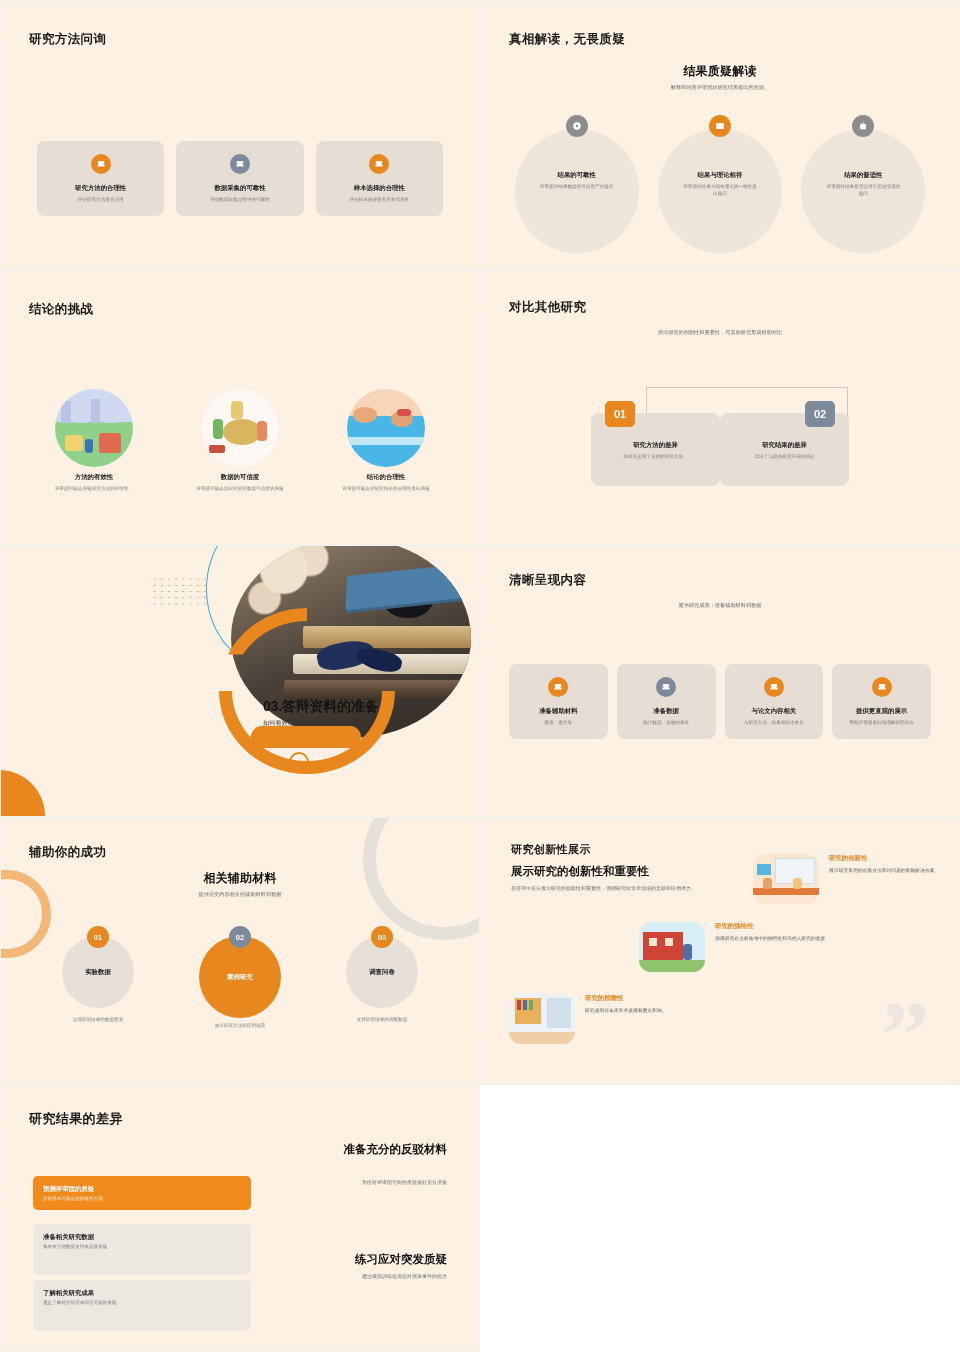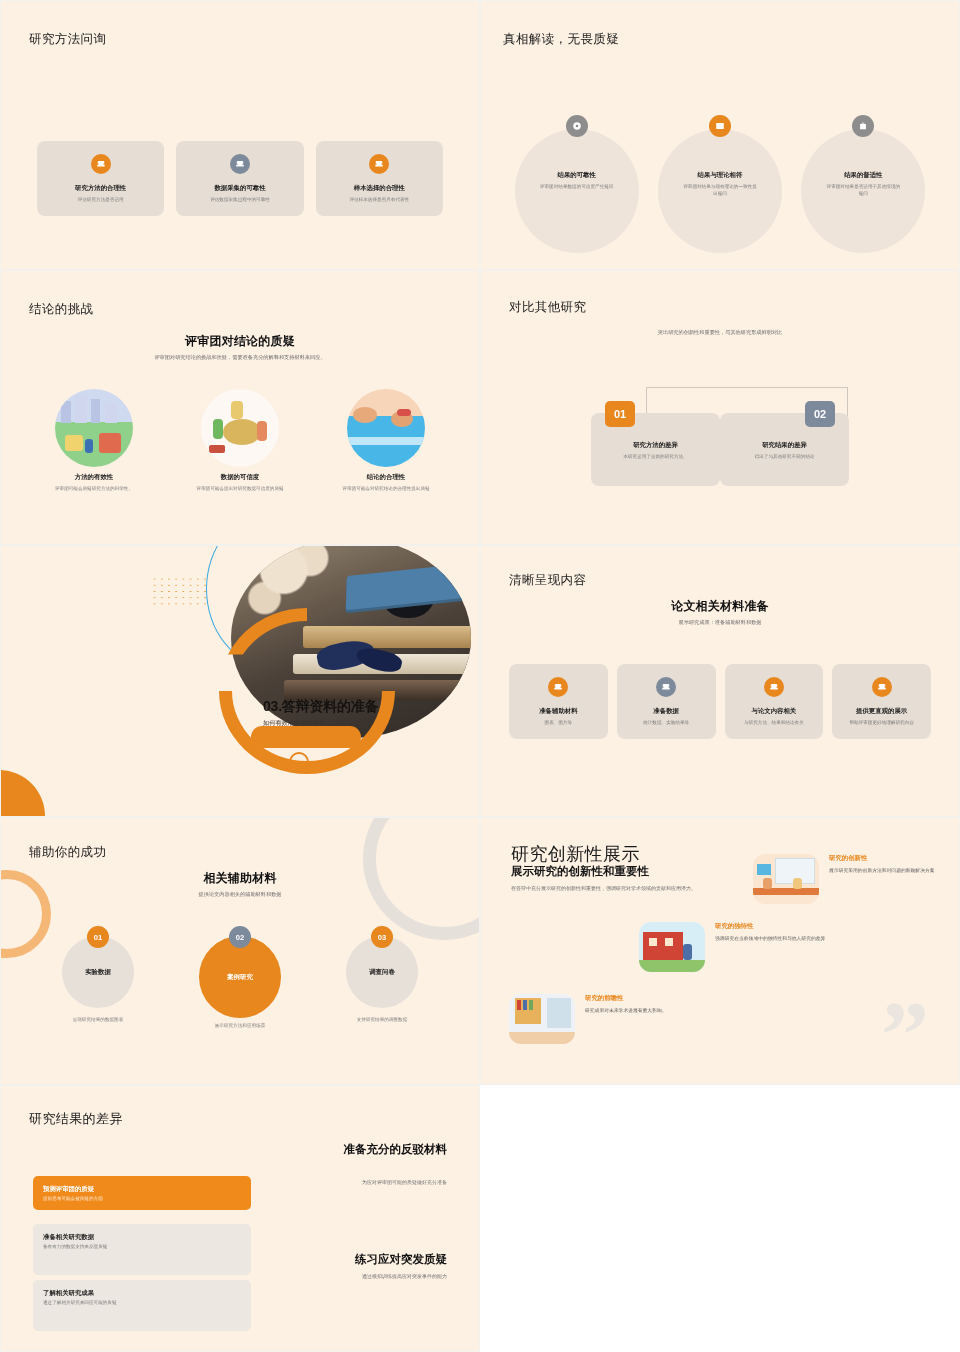--- a/index.html
+++ b/index.html
@@ -2,21 +2,21 @@
 <html><head>
 <meta charset="utf-8">
 <style>
   html,body{margin:0;padding:0;background:#ffffff;}
   body{width:960px;height:1352px;font-family:"Liberation Sans","DejaVu Sans",sans-serif;overflow:hidden;}
   .deck{width:960px;height:1352px;display:grid;grid-template-columns:480px 480px;grid-template-rows:270px 275px 272px 268px 267px;}
   .slide{position:relative;overflow:hidden;background:#fdf1e4;box-sizing:border-box;border:1px solid #f3f1ee;}
   .slide-inner{position:absolute;inset:8px 10px 8px 10px;}
 
   
-  .eyebrow{font-size:12.5px;font-weight:normal;color:#1b1b1b;letter-spacing:.4px;}
+  .eyebrow{font-size:12.5px;font-weight:bold;color:#1b1b1b;letter-spacing:.4px;}
   .ctr-title{font-size:12px;font-weight:bold;color:#111;text-align:center;letter-spacing:.2px;}
   .ctr-sub{font-size:5.2px;color:#6a6a6a;text-align:center;margin-top:4px;line-height:1.5;}
   .card-title{font-size:6.4px;font-weight:bold;color:#1d1d1d;text-align:center;}
   .card-desc{font-size:4.6px;color:#7a7a7a;text-align:center;line-height:1.55;margin-top:3px;}
 
   
   .cover .dots{position:absolute;left:150px;top:30px;width:60px;height:32px;
     background-image:radial-gradient(#e6962f 0.9px, transparent 1px);
     background-size:7.2px 6.2px;opacity:.85;}
   .cover .thin-arc{position:absolute;left:205px;top:-34px;width:124px;height:152px;border:1.2px solid #37a8e0;border-radius:50%;clip-path:inset(0 56% 0 0);}
@@ -128,21 +128,25 @@
           </div>
           <div class="card-title">样本选择的合理性</div>
           <div class="card-desc">评估样本选择是否具有代表性</div>
         </div>
       </div>
     </div>
   </div>
 
   <div class="slide">
     <div class="slide-inner">
-      <div class="eyebrow" style="position:absolute;left:12px;top:22px;">真相解读，无畏质疑</div>
+      <div class="eyebrow" style="position:absolute;left:18px;top:22px;">真相解读，无畏质疑</div>
+      <div style="position:absolute;left:0;right:0;top:54px;">
+        <div class="ctr-title">结果质疑解读</div>
+        <div class="ctr-sub">解释和回答评审团对研究结果提出的质疑。</div>
+      </div>
       <div class="circles" style="top:106px;">
         <div class="circ-wrap">
           <div class="big-circ">
             <div class="card-title">结果的可靠性</div>
             <div class="card-desc" style="width:76px">评审团对结果数据的可信度产生疑问</div>
           </div>
           <div class="sm-ic" style="background:#8d8d8d">
             <svg viewBox="0 0 24 24">
                 <circle cx="12" cy="12" r="9"></circle>
                 <circle cx="12" cy="12" r="3" fill="#8d8d8d"></circle>
@@ -171,24 +175,20 @@
               </svg>
           </div>
         </div>
       </div>
     </div>
   </div>
 
   <div class="slide">
     <div class="slide-inner">
       <div class="eyebrow" style="position:absolute;left:18px;top:22px;">结论的挑战</div>
-      <div style="position:absolute;left:0;right:0;top:54px;">
-        <div class="ctr-title">评审团对结论的质疑</div>
-        <div class="ctr-sub" style="padding:0 30px">评审团对研究结论的挑战和质疑，需要准备充分的解释和支持材料来回应。</div>
-      </div>
       <div class="illrow" style="top:110px;">
         <div class="illcol">
           <div class="illcircle ill-a">
             <div style="position:absolute;left:6px;top:12px;width:10px;height:22px;background:#b9c4e4"></div>
             <div style="position:absolute;left:20px;top:6px;width:12px;height:28px;background:#cfd6ee"></div>
             <div style="position:absolute;left:36px;top:10px;width:9px;height:24px;background:#b9c4e4"></div>
             <div style="position:absolute;left:50px;top:14px;width:12px;height:20px;background:#cfd6ee"></div>
             <div style="position:absolute;left:10px;top:46px;width:18px;height:16px;background:#f0d36c;border-radius:3px"></div>
             <div style="position:absolute;left:44px;top:44px;width:22px;height:20px;background:#e06a4e;border-radius:3px"></div>
             <div style="position:absolute;left:30px;top:50px;width:8px;height:14px;background:#3d6fb5;border-radius:3px"></div>
@@ -262,21 +262,20 @@
     <div class="o-ring"></div>
     <div class="blob"></div>
     <div class="cov-title">03.答辩资料的准备</div>
     <div class="cov-sub">如何有效准备答辩资料</div>
   </div>
 
   <div class="slide">
     <div class="slide-inner">
       <div class="eyebrow" style="position:absolute;left:18px;top:18px;">清晰呈现内容</div>
       <div style="position:absolute;left:0;right:0;top:44px;">
-        <div class="ctr-title">论文相关材料准备</div>
         <div class="ctr-sub">展示研究成果：准备辅助材料和数据</div>
       </div>
       <div class="flatcards" style="left:18px;right:18px;top:110px;gap:9px;">
         <div class="flatcard">
           <div class="round-ic" style="background:#e8871e">
             <svg viewBox="0 0 24 24">
                 <path d="M4 10V8a3 3 0 0 1 3-3h10a3 3 0 0 1 3 3v2a2 2 0 0 0-2 2v2H6v-2a2 2 0 0 0-2-2Zm-1 4h18v3a1 1 0 0 1-1 1H4a1 1 0 0 1-1-1Z"></path>
               </svg>
           </div>
           <div class="card-title">准备辅助材料</div>
@@ -338,21 +337,21 @@
           <div class="numcirc" style="background:#e6e0d8;color:#1d1d1d">调查问卷</div>
           <div class="card-desc" style="margin-top:8px">支持研究结果的调查数据</div>
         </div>
       </div>
     </div>
   </div>
 
   <div class="slide">
     <div class="quote-mark">”</div>
     <div class="slide-inner">
-      <div class="eyebrow" style="position:absolute;left:20px;top:16px;font-size:18px">研究创新性展示</div>
+      <div class="eyebrow" style="position:absolute;left:20px;top:16px;font-size:11px">研究创新性展示</div>
       <div style="position:absolute;left:20px;top:38px;font-size:11.5px;font-weight:bold;color:#141414">展示研究的创新性和重要性</div>
       <div style="position:absolute;left:20px;top:58px;width:300px;font-size:5px;color:#6b6b6b;line-height:1.6">在答辩中充分展示研究的创新性和重要性，强调研究对学术领域的贡献和应用潜力。</div>
 
       <div class="ill-item" style="left:262px;top:28px;width:195px">
         <div class="ill-thumb">
           <div style="position:absolute;inset:0;background:#fbe6d2"></div>
           <div style="position:absolute;left:22px;top:4px;width:38px;height:24px;background:#eef4f7;border:1.5px solid #cfdde4"></div>
           <div style="position:absolute;left:4px;top:10px;width:14px;height:11px;background:#58b6e0"></div>
           <div style="position:absolute;left:0;top:34px;width:66px;height:7px;background:#e07a3c"></div>
           <div style="position:absolute;left:10px;top:24px;width:9px;height:11px;background:#e8a06b;border-radius:3px"></div>

